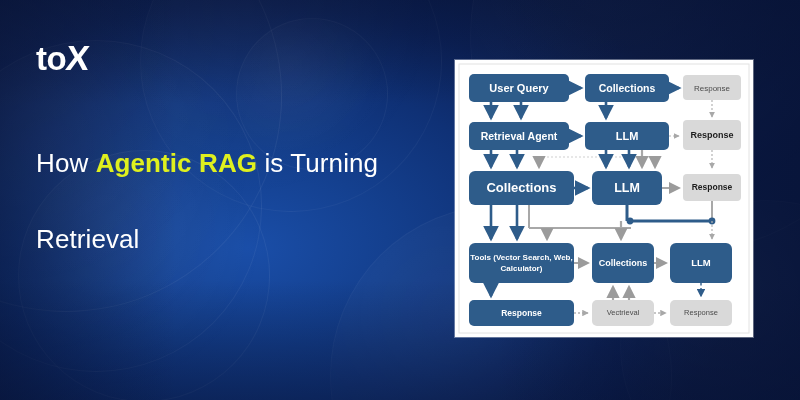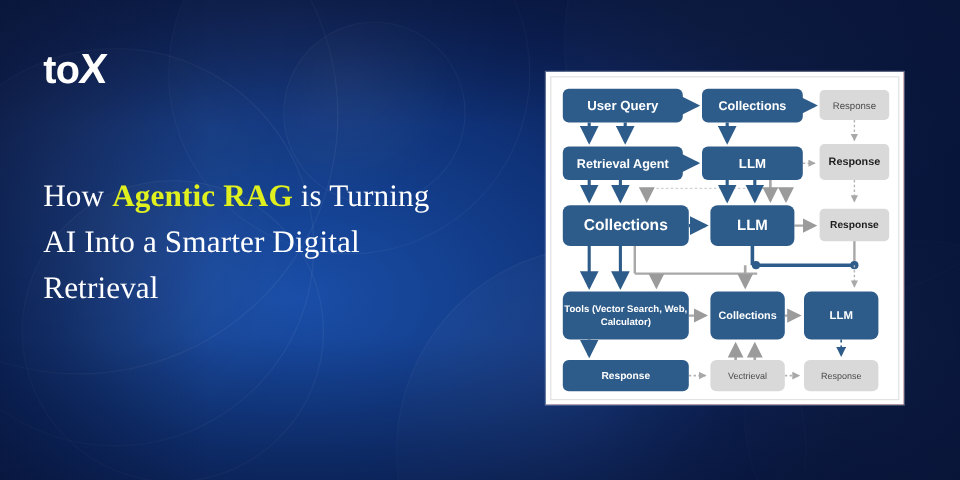--- a/index.html
+++ b/index.html
@@ -69,35 +69,34 @@
   #headline {
     position: absolute;
     left: 36px;
     top: 145px;
     width: 395px;
     color: #ffffff;
     font-size: 26px;
     font-weight: 400;
     line-height: 1.46;
     letter-spacing: 0.1px;
-    font-family: Liberation Serif, serif;
   }
   #headline .hl-accent {
     color: #dff01e;
     font-weight: 700;
   }
 
   
   #card {
     position: absolute;
     left: 455px;
     top: 60px;
     width: 298px;
     height: 277px;
-    background: #fca5a5;
+    background: #ec4899;
     box-shadow: 0 0 0 1px rgba(255,255,255,0.35);
   }
   #diagram {
     position: absolute;
     inset: 0;
   }
   #diagram svg { display: block; }
 
   .nodeLabel {
     font-family: "Liberation Sans", sans-serif;
@@ -137,21 +136,21 @@
   <div class="bubble b8"></div>
   <div class="bg-vignette"></div>
 
   <div id="logo">
     <span>to</span>
       <span class="lg-x">X</span>
   </div>
 
   <div id="headline">
     <span>How </span><span class="hl-accent">Agentic RAG</span><span> is Turning</span><br>
-    <span>AI Into a Smarter Digital</span><br>
+    <br>
     <span>Retrieval</span>
   </div>
 
   <div id="card">
     <div id="diagram">
       <svg width="298" height="277" viewBox="0 0 298 277" xmlns="http://www.w3.org/2000/svg">
         <defs>
           <marker id="arrBlue" markerWidth="6" markerHeight="6" refX="5" refY="3" orient="auto">
             <path d="M0,0 L6,3 L0,6 Z" fill="#2e5c8a"></path>
           </marker>

